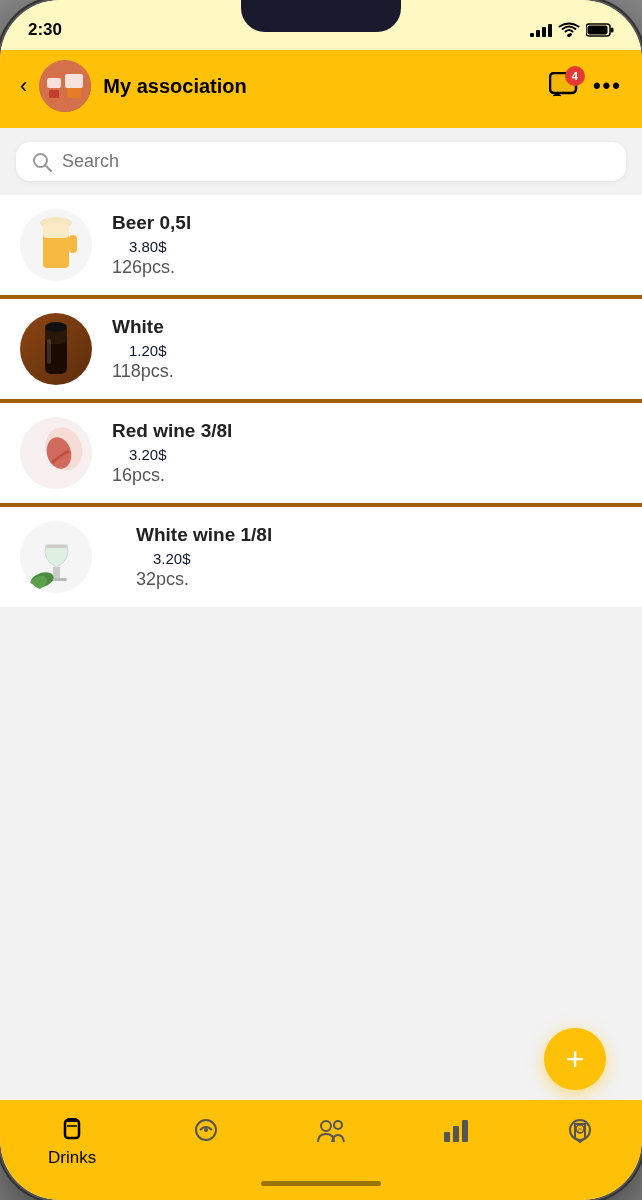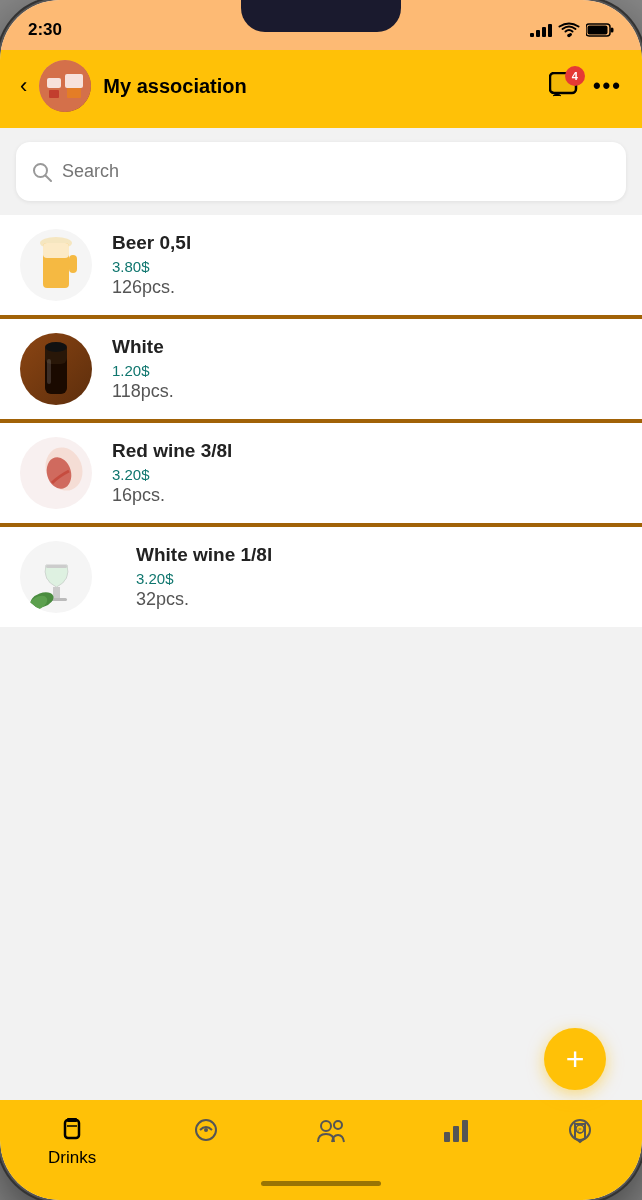--- a/index.html
+++ b/index.html
@@ -48,21 +48,21 @@
     .phone-screen {
       position: absolute;
       top: 0; left: 0; right: 0; bottom: 0;
       border-radius: 58px;
       overflow: hidden;
       background: #f2f2f2;
     }
 
     
     .status-bar {
-      background: #fdba74;
+      background: #fef9c3;
       height: 50px;
       display: flex;
       align-items: center;
       justify-content: space-between;
       padding: 10px 28px 0;
       position: relative;
     }
 
     .status-time {
       font-size: 17px;
@@ -157,21 +157,21 @@
       letter-spacing: 2px;
     }
 
     
     .search-container {
       background: #fff;
       margin: 14px 16px;
       border-radius: 14px;
       display: flex;
       align-items: center;
-      padding: 19px 16px;
+      padding: 9px 16px;
       box-shadow: 0 1px 4px rgba(0,0,0,0.08);
     }
 
     .search-icon-wrap {
       color: #999;
       font-size: 18px;
       margin-right: 10px;
     }
 
     .search-input {
@@ -222,22 +222,23 @@
 
     .item-name {
       font-size: 19px;
       font-weight: 600;
       color: #222;
       margin-bottom: 4px;
     }
 
     .item-price {
       font-size: 15px;
-      color: #0f766e;
+      color: #0f172a;
       margin-bottom: 2px;
+      margin-left: 17px;
     }
 
     .item-qty {
       font-size: 18px;
       color: #555;
     }
 
     
     .fab {
       position: absolute;

